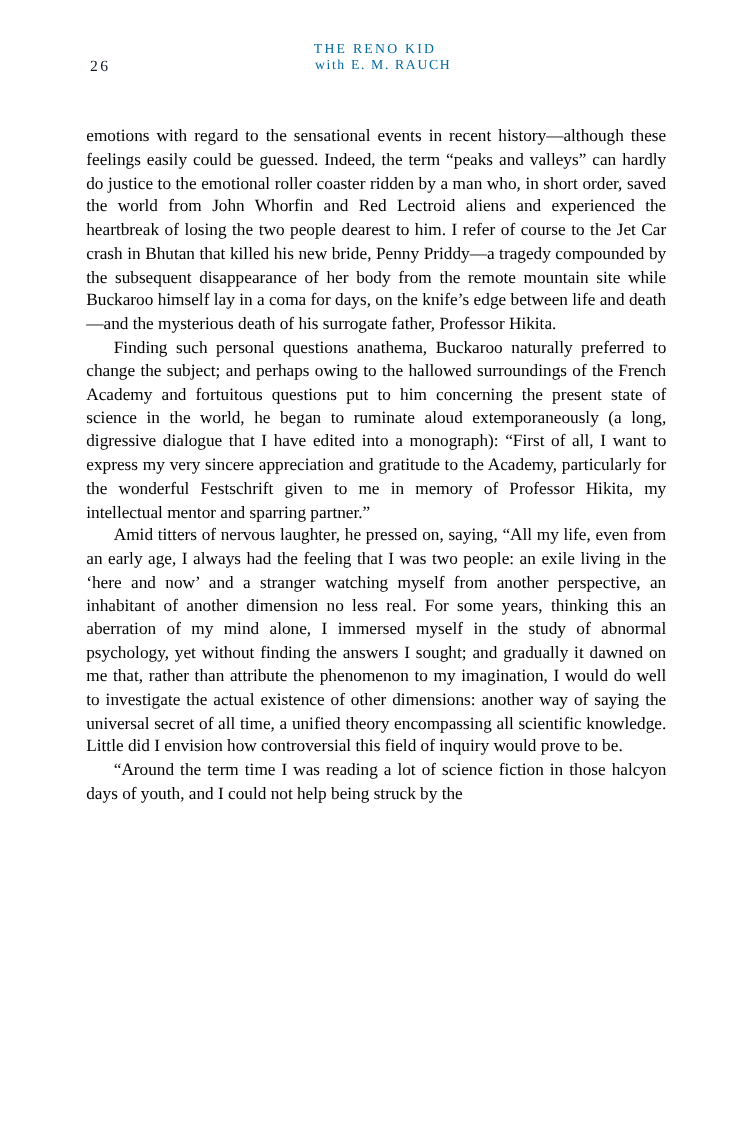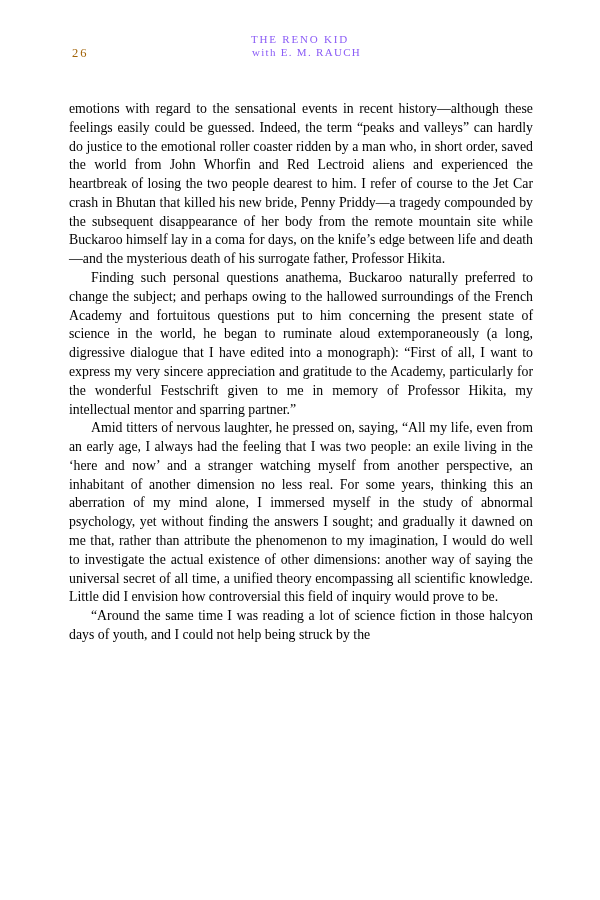--- a/index.html
+++ b/index.html
@@ -15,29 +15,29 @@
     overflow: hidden;
     font-family: "Liberation Serif", serif;
     color: #1d1d1d;
   }
   .page-number {
     position: absolute;
     left: 72px;
     top: 46px;
     font-size: 12.5px;
     letter-spacing: 2px;
-    color: #a16207;
+    color: #0f172a;
   }
   .running-head {
     position: absolute;
     top: 33px;
     left: 0;
     width: 100%;
     text-align: center;
-    color: #8b5cf6;
+    color: #0369a1;
   }
   .running-head .rh-title {
     font-size: 11px;
     letter-spacing: 1.8px;
     line-height: 12px;
   }
   .running-head .rh-author {
     font-size: 11px;
     letter-spacing: 1.3px;
     line-height: 12px;
@@ -72,16 +72,16 @@
 
   <div class="running-head">
     <div class="rh-title">THE RENO KID</div>
     <div class="rh-author">with E. M. RAUCH</div>
   </div>
 
   <div class="body-text">
     <p class="first">emotions with regard to the sensational events in recent history—although these feelings easily could be guessed. Indeed, the term “peaks and valleys” can hardly do justice to the emotional roller coaster ridden by a man who, in short order, saved the world from John Whorfin and Red Lectroid aliens and experienced the heartbreak of losing the two people dearest to him. I refer of course to the Jet Car crash in Bhutan that killed his new bride, Penny Priddy—a tragedy compounded by the subsequent disappearance of her body from the remote mountain site while Buckaroo himself lay in a coma for days, on the knife’s edge between life and death—and the mysterious death of his surrogate father, Professor Hikita.</p>
     <p>Finding such personal questions anathema, Buckaroo naturally preferred to change the subject; and perhaps owing to the hallowed surroundings of the French Academy and fortuitous questions put to him concerning the present state of science in the world, he began to ruminate aloud extemporaneously (a long, digressive dialogue that I have edited into a monograph): “First of all, I want to express my very sincere appreciation and gratitude to the Academy, particularly for the wonderful Festschrift given to me in memory of Professor Hikita, my intellectual mentor and sparring partner.”</p>
     <p>Amid titters of nervous laughter, he pressed on, saying, “All my life, even from an early age, I always had the feeling that I was two people: an exile living in the ‘here and now’ and a stranger watching myself from another perspective, an inhabitant of another dimension no less real. For some years, thinking this an aberration of my mind alone, I immersed myself in the study of abnormal psychology, yet without finding the answers I sought; and gradually it dawned on me that, rather than attribute the phenomenon to my imagination, I would do well to investigate the actual existence of other dimensions: another way of saying the universal secret of all time, a unified theory encompassing all scientific knowledge. Little did I envision how controversial this field of inquiry would prove to be.</p>
-    <p>“Around the same time I was reading a lot of science fiction in those halcyon days of youth, and I could not help being struck by the</p>
+    <p>“Around the term time I was reading a lot of science fiction in those halcyon days of youth, and I could not help being struck by the</p>
   </div>
 
 </div>
 
 </body></html>

